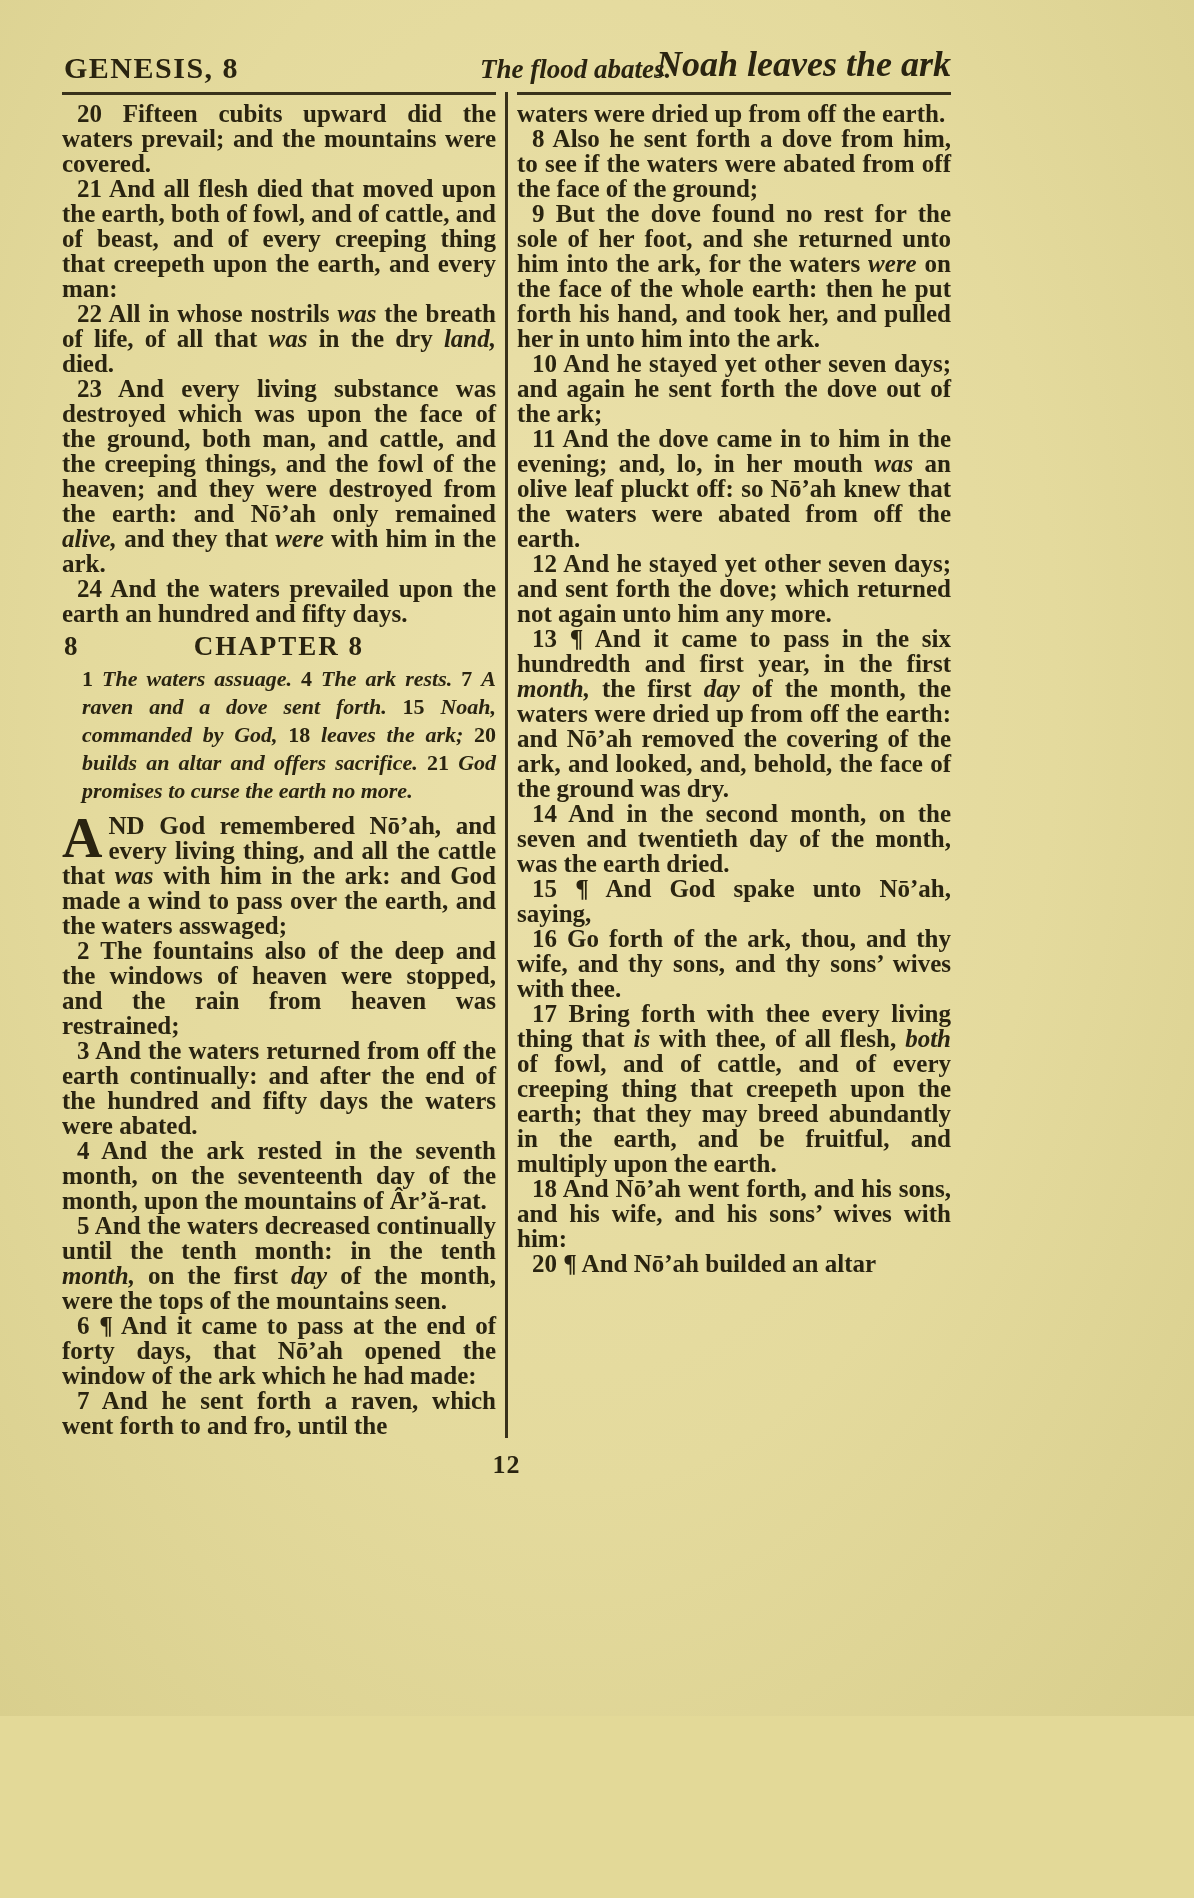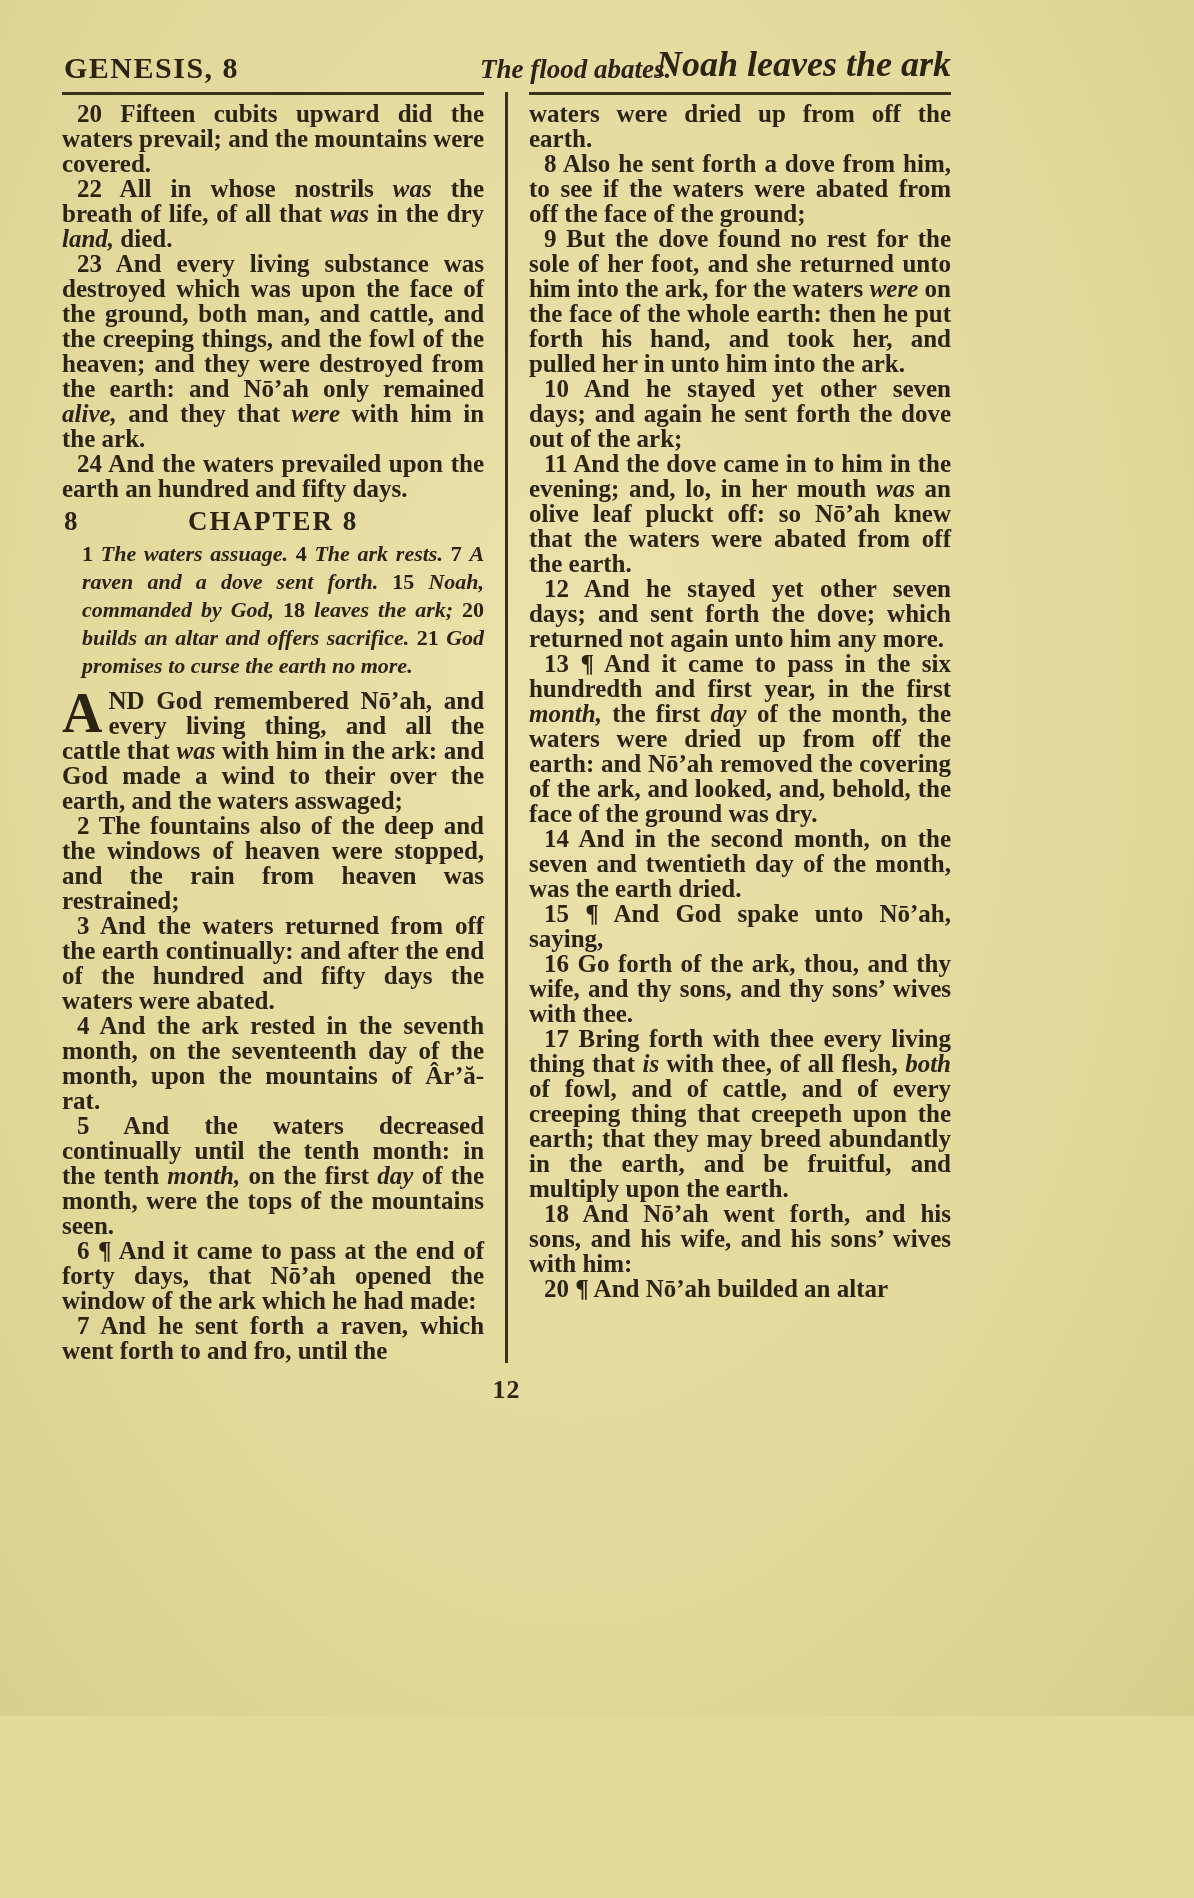--- a/index.html
+++ b/index.html
@@ -14,21 +14,21 @@
   .page{
     position:relative; width:1194px; height:1716px;
     background:radial-gradient(ellipse at 48% 40%, #ebe1ab 0%, #e4da9d 55%, #d8ce8c 100%);
     padding:44px 0 0 62px;
   }
   .inner{ width:889px; }
   .header{ position:relative; height:48px; }
   .book-title{ position:absolute; left:2px; bottom:7px; font-size:30px; letter-spacing:1.5px; }
   .running-head-1{ position:absolute; left:418px; bottom:7px; font-size:27px; font-style:italic;text-align:center; }
   .running-head-2{ position:absolute; right:0; bottom:7px; font-size:36px; font-style:italic; }
-  .content{ display:flex; align-items:stretch;gap:12px; }
+  .content{ display:flex; align-items:stretch; }
   .col{
     width:434px; border-top:3px solid #39321b; padding-top:6px;
     font-size:25px; line-height:25px; text-align:justify;
   }
   .divider{ width:3px; background:#39321b; margin:0 9px; }
   .verse{ text-indent:15px; }
   .verse.cont, .verse.dropv{ text-indent:0; }
   .it{ font-style:italic;margin-top:8px; }
   .dropcap{ float:left; font-size:56px; line-height:46px; margin:2px 6px 0 0; }
   .chapter-heading{ position:relative; text-align:center; margin:8px 0 4px 0; font-size:27px; }
@@ -48,33 +48,34 @@
       <span class="book-title">GENESIS, 8</span>
       <span class="running-head-1">The flood abates.</span>
       <span class="running-head-2">Noah leaves the ark</span>
     </div>
 
     <div class="content">
 
       <div class="col">
         <div>
             <p class="verse"><span class="vnum">20 </span><span class="rm">Fifteen cubits upward did the waters prevail; and the mountains were covered.</span></p>
+            <p class="verse"><span class="vnum">21 </span><span class="rm">And all flesh died that moved upon the earth, both of fowl, and of cattle, and of beast, and of every creeping thing that creepeth upon the earth, and every man:</span></p>
             <p class="verse"><span class="vnum">22 </span><span class="rm">All in whose nostrils </span><span class="it">was</span><span class="rm"> the breath of life, of all that </span><span class="it">was</span><span class="rm"> in the dry </span><span class="it">land,</span><span class="rm"> died.</span></p>
             <p class="verse"><span class="vnum">23 </span><span class="rm">And every living substance was destroyed which was upon the face of the ground, both man, and cattle, and the creeping things, and the fowl of the heaven; and they were destroyed from the earth: and Nō’ah only remained </span><span class="it">alive,</span><span class="rm"> and they that </span><span class="it">were</span><span class="rm"> with him in the ark.</span></p>
             <p class="verse"><span class="vnum">24 </span><span class="rm">And the waters prevailed upon the earth an hundred and fifty days.</span></p>
           </div>
         <div class="chapter-heading">
           <span class="chapter-margin-num">8</span>
           <span class="chapter-title">CHAPTER 8</span>
         </div>
         <div class="summary">
             <p class="verse"><span class="rm">1 </span><span class="it">The waters assuage. </span><span class="rm">4 </span><span class="it">The ark rests. </span><span class="rm">7 </span><span class="it">A raven and a dove sent forth. </span><span class="rm">15 </span><span class="it">Noah, commanded by God, </span><span class="rm">18 </span><span class="it">leaves the ark; </span><span class="rm">20 </span><span class="it">builds an altar and offers sacrifice. </span><span class="rm">21 </span><span class="it">God promises to curse the earth no more.</span></p>
           </div>
         <div>
-            <p class="verse dropv"><span class="dropcap">A</span><span class="rm">ND God remembered Nō’ah, and every living thing, and all the cattle that </span><span class="it">was</span><span class="rm"> with him in the ark: and God made a wind to their over the earth, and the waters asswaged;</span></p>
+            <p class="verse dropv"><span class="dropcap">A</span><span class="rm">ND God remembered Nō’ah, and every living thing, and all the cattle that </span><span class="it">was</span><span class="rm"> with him in the ark: and God made a wind to pass over the earth, and the waters asswaged;</span></p>
             <p class="verse"><span class="vnum">2 </span><span class="rm">The fountains also of the deep and the windows of heaven were stopped, and the rain from heaven was restrained;</span></p>
             <p class="verse"><span class="vnum">3 </span><span class="rm">And the waters returned from off the earth continually: and after the end of the hundred and fifty days the waters were abated.</span></p>
             <p class="verse"><span class="vnum">4 </span><span class="rm">And the ark rested in the seventh month, on the seventeenth day of the month, upon the mountains of Âr’ă-rat.</span></p>
             <p class="verse"><span class="vnum">5 </span><span class="rm">And the waters decreased continually until the tenth month: in the tenth </span><span class="it">month,</span><span class="rm"> on the first </span><span class="it">day</span><span class="rm"> of the month, were the tops of the mountains seen.</span></p>
             <p class="verse"><span class="vnum">6 </span><span class="rm">¶ And it came to pass at the end of forty days, that Nō’ah opened the window of the ark which he had made:</span></p>
             <p class="verse"><span class="vnum">7 </span><span class="rm">And he sent forth a raven, which went forth to and fro, until the</span></p>
           </div>
       </div>
 
       <div class="divider"></div>

